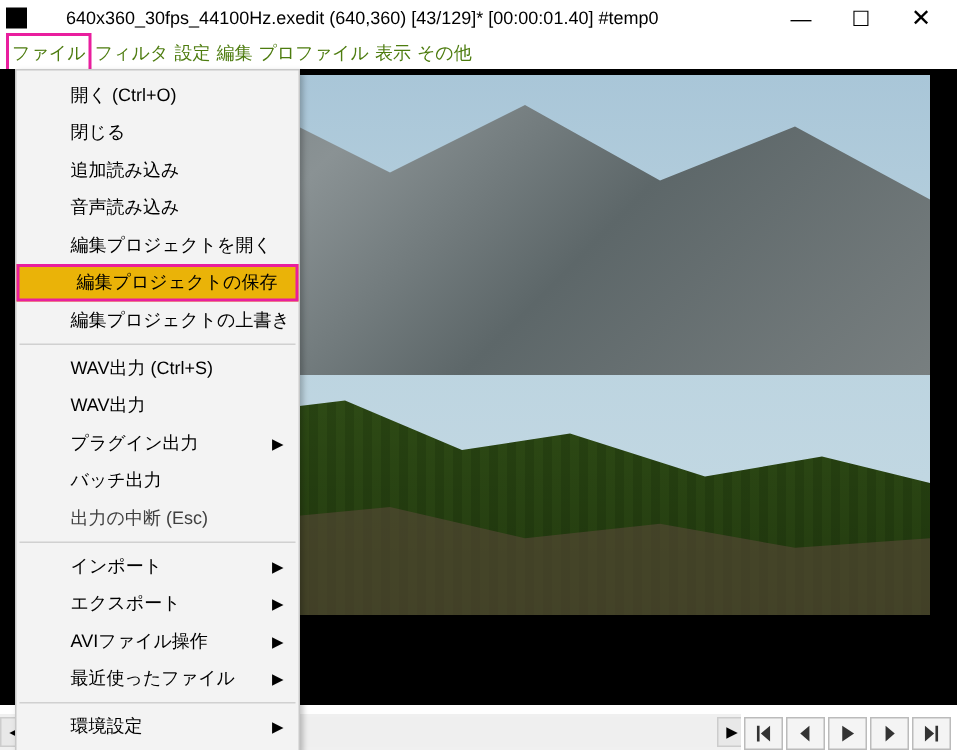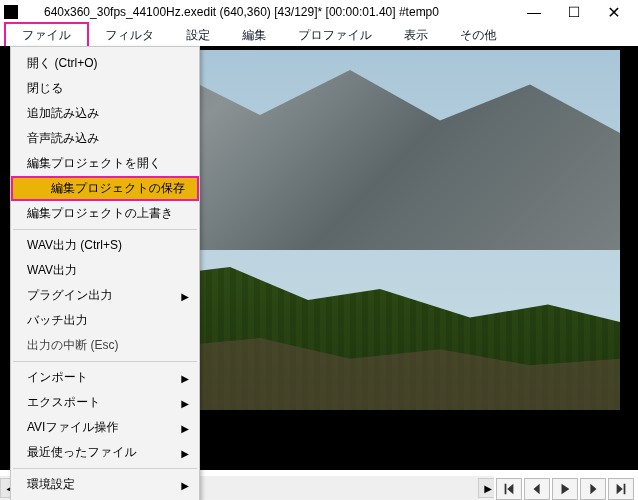--- a/index.html
+++ b/index.html
@@ -5,21 +5,21 @@
 * { margin: 0; padding: 0; box-sizing: border-box; font-family: "MS UI Gothic", "Yu Gothic UI", sans-serif; }
 body { width: 638px; height: 500px; background: #fff; overflow: hidden; position: relative; }
 
 .titlebar { height: 24px; display: flex; align-items: center; background: #fff; padding: 0 4px; }
 .titlebar .icon { width: 14px; height: 14px; background: #000; margin-right: 6px; }
 .titlebar .title { font-size: 12px; flex: 1; color: #000; white-space: nowrap; margin-left: 20px; }
 .titlebar .btn { width: 40px; height: 24px; display: flex; align-items: center; justify-content: center; font-size: 14px; color: #000; }
 .titlebar .btn.close { font-size: 16px; }
 
 .menubar { height: 22px; display: flex; align-items: center; padding: 0 4px; background: #fff; border-bottom: 0; }
-.menubar .menu { padding: 3px 16px; font-size: 12px; color: #0f172a; }
+.menubar .menu { padding: 3px 2px; font-size: 12px; color: #4d7c0f; }
 .menubar .menu.active { border: 2px solid #e91e9e; background: #fff; }
 
 .content { position: absolute; top: 46px; left: 0; right: 0; bottom: 30px; background: #000; }
 .preview { position: absolute; left: 0; top: 0; right: 0; height: 410px; background: #000; display:flex; align-items:flex-start; justify-content:flex-start; }
 .preview .frame { margin-left: 20px; margin-top: 4px; width: 600px; height: 360px; position:relative; overflow:hidden; }
 .sky { position:absolute; inset:0; background: linear-gradient(#a9c6d8,#bcd4e0 50%,#c6dae4); }
 .mtn { position:absolute; left:0; right:0; top:20px; height:180px; background:
   linear-gradient(135deg,#6f7a7c 0%,#8a9294 30%,#5d6769 60%,#787f80 100%);
   clip-path: polygon(0 40%, 8% 10%, 18% 30%, 28% 5%, 40% 25%, 55% 0, 70% 28%, 85% 8%, 100% 35%, 100% 100%, 0 100%);
 }
@@ -34,21 +34,21 @@
 .scrollbar-bottom { position:absolute; left:0; bottom:0; right:140px; height:24px; background:#f0f0f0; display:flex; align-items:center; }
 .scrollbar-bottom .arrow { width:20px; height:20px; background:#e8e8e8; border:1px solid #ccc; display:flex; align-items:center; justify-content:center; font-size:10px; }
 .scrollbar-bottom .track { flex:1; height:20px; background:#efefef; position:relative; }
 .scrollbar-bottom .thumb { position:absolute; left:0; top:0; width:170px; height:18px; background:#3a7bd5; border:1px solid #1f5fb8; }
 
 .controls { position:absolute; right:2px; bottom:0; height:24px; display:flex; gap:2px; background:#fff; padding:2px; }
 .controls .cbtn { width:26px; height:22px; border:1px solid #bbb; background:#f4f4f4; display:flex; align-items:center; justify-content:center; }
 .controls .cbtn svg { width:14px; height:14px; }
 
 .dropdown { position:absolute; left:10px; top:46px; width:190px; background:#f3f3f3; border:1px solid #c8c8c8; box-shadow:2px 2px 4px rgba(0,0,0,.25); padding:4px 0; z-index:10; }
-.dropdown .item { padding:4px 28px 4px 16px; font-size:12px; color:#000; position:relative; white-space:nowrap; }
+.dropdown .item { padding:4px 28px 4px 36px; font-size:12px; color:#000; position:relative; white-space:nowrap; }
 .dropdown .item.disabled { color:#404040; }
 .dropdown .item.highlight { background:#eab308; border:2px solid #e91e9e; padding:2px 38px; }
 .dropdown .sep { height:1px; background:#d0d0d0; margin:3px 2px; }
 .dropdown .item .arrow { position:absolute; right:10px; top:50%; transform:translateY(-50%); font-size:10px; }
 </style>
 </head>
 <body>
 
 <div class="titlebar">
   <div class="icon"></div>

